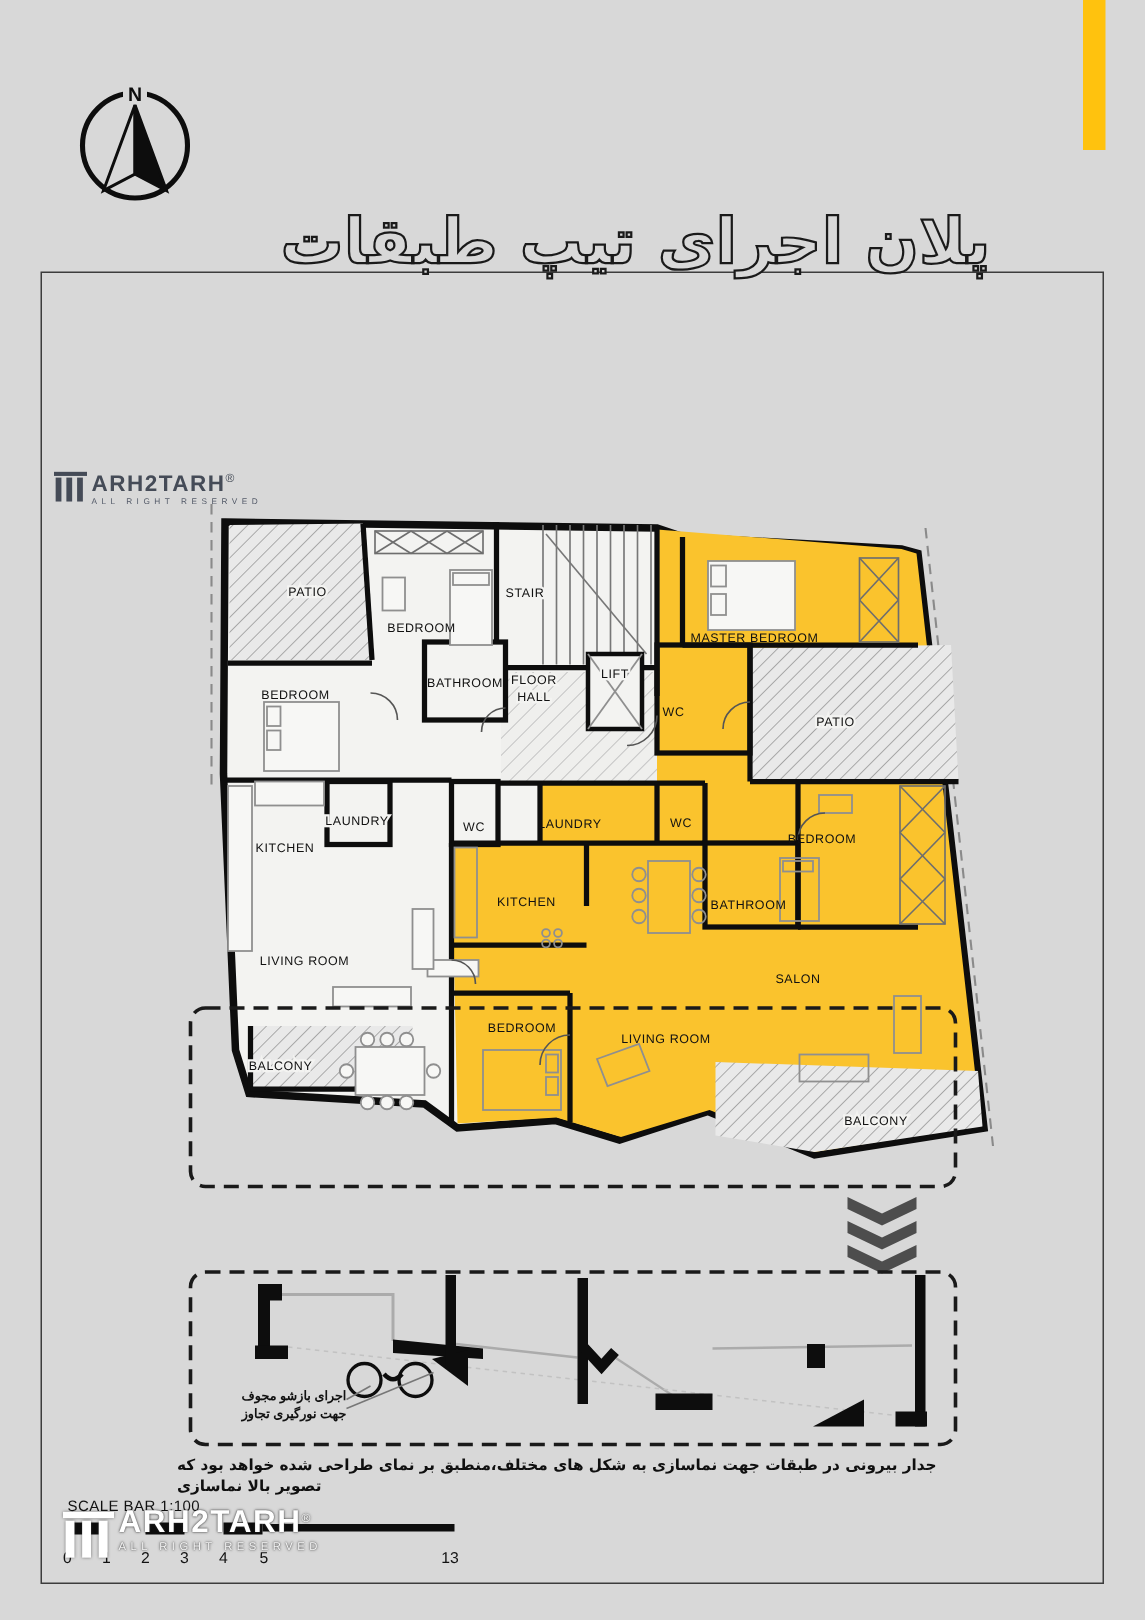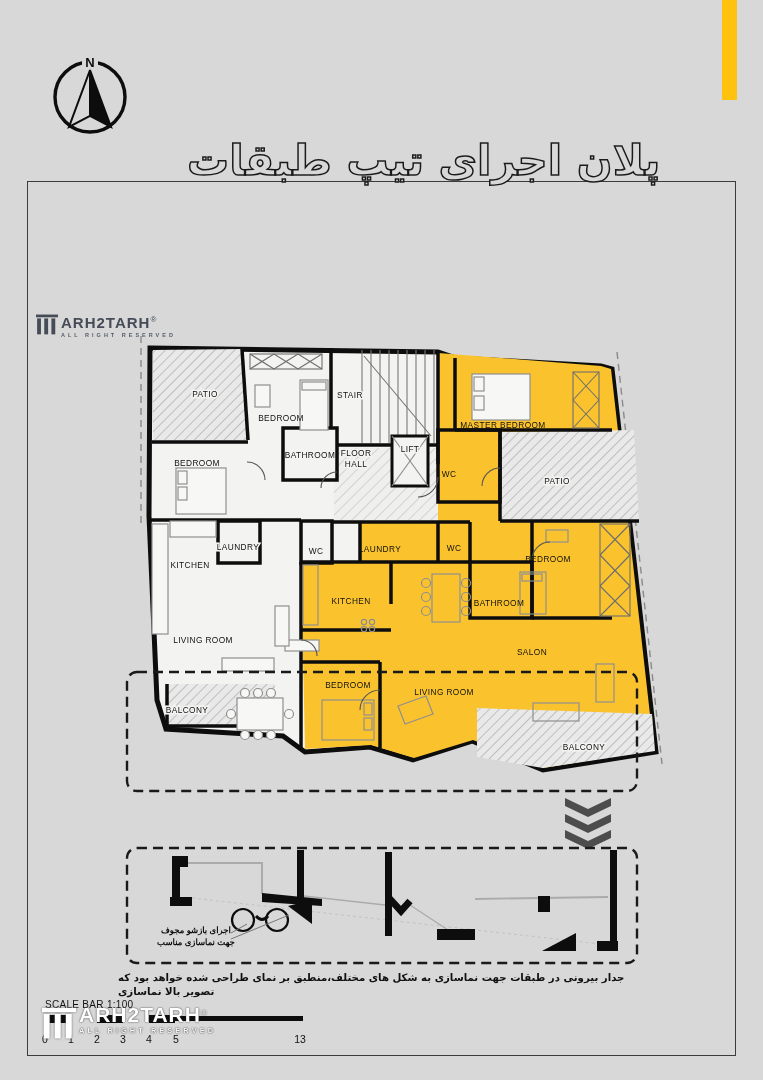--- a/index.html
+++ b/index.html
@@ -15,21 +15,21 @@
   svg text.halo{paint-order:stroke;stroke:#F3F3F1;stroke-width:3px}
   #annotation{left:148px;top:924px;width:96px;direction:rtl;text-align:center;
       font-family:Liberation Sans, sans-serif;font-size:8.5px;font-weight:bold;color:#111;line-height:12px;z-index:4}
   #note{left:118px;top:971px;width:528px;direction:rtl;text-align:left;
       font-family:"DejaVu Sans",sans-serif;font-size:10.2px;font-weight:bold;color:#101010;line-height:13.5px;z-index:4}
   #scale-label{left:45px;top:999px;font-size:10px;color:#111;letter-spacing:.3px}
   .sb{position:absolute;background:#0D0D0D}
   .snum{position:absolute;top:1033px;font-size:10.5px;color:#111;transform:translateX(-50%)}
   .wm{display:flex;align-items:flex-start;gap:3px;z-index:6}
   .wm .brand{font-weight:bold;letter-spacing:1px}
-  .wm .tag{letter-spacing:3px;font-weight:bold}
+  .wm .tag{letter-spacing:3px;font-weight:normal}
   #wm-bottom{left:42px;top:1004px;color:#FFFFFF;text-shadow:0 0 2px rgba(40,40,40,.65),0 0 1px rgba(40,40,40,.8)}
   #wm-bottom .brand{font-size:21px;line-height:22px}
   #wm-bottom .tag{font-size:7.5px;color:rgba(255,255,255,.95)}
   #wm-top{left:36px;top:314px;color:#39404D;opacity:.92}
   #wm-top .brand{font-size:15px;line-height:16px}
   #wm-top .tag{font-size:5.5px;color:#4A5160}
   .reg{font-size:8px;vertical-align:super}
 </style>
 </head>
 <body>
@@ -273,21 +273,21 @@
     <path d="M542,951 L576,933 L576,951 Z" fill="#0D0D0D"></path>
     <rect x="610" y="850" width="7" height="101" fill="#0D0D0D"></rect>
     <rect x="597" y="941" width="21" height="10" fill="#0D0D0D"></rect>
     <line x1="231" y1="933" x2="247" y2="924" stroke="#777" stroke-width="1"></line>
     <line x1="231" y1="939" x2="289" y2="915" stroke="#777" stroke-width="1"></line>
   </g>
 </svg>
 
 <div class="abs" id="annotation">
   <div>اجرای بازشو مجوف</div>
-  <div>جهت نماسازی مناسب</div>
+  <div>جهت نورگیری تجاوز</div>
 </div>
 
 <div class="abs" id="note">
   <div>جدار بیرونی در طبقات جهت نماسازی به شکل های مختلف،منطبق بر نمای طراحی شده خواهد بود که تصویر بالا نماسازی</div>
 </div>
 
 <div class="abs" id="scale-label">SCALE BAR 1:100</div>
 <div>
   <div class="sb" style="left:45px;top:1015px;width:26px;height:8px"></div>
   <div class="sb" style="left:97px;top:1015px;width:26px;height:8px"></div>

